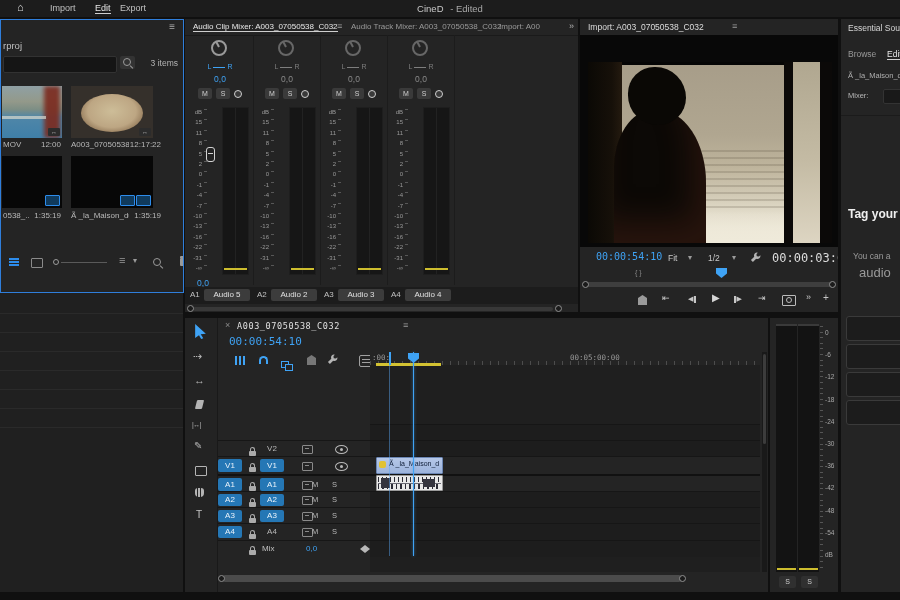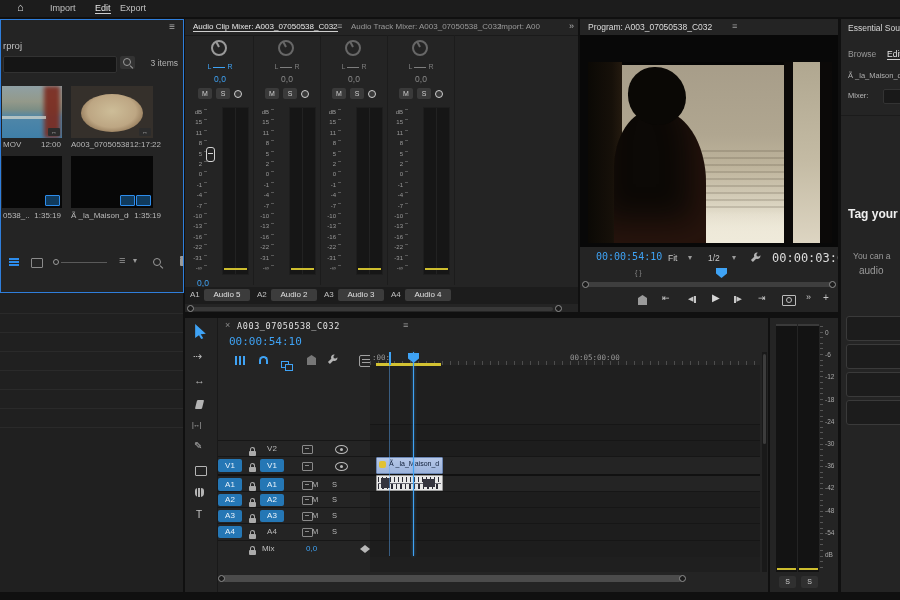--- a/index.html
+++ b/index.html
@@ -64,20 +64,24 @@
 </head>
 <body>
 
 <div id="stage">
 
   <div class="abs" style="left:0;top:0;width:900px;height:17px;background:#1c1c1c">
     <span class="abs" style="left:17px;top:1px;color:#d5d5d5;font-size:11px">⌂</span>
     <span class="abs nw" style="left:50px;top:3px;color:#c0c0c0">Import</span>
     <span class="abs nw tab-active" style="left:95px;top:3px">Edit</span>
     <span class="abs nw" style="left:120px;top:3px;color:#c0c0c0">Export</span>
+    <span class="abs nw" style="left:0;right:0;top:3px;text-align:center;color:#c9c9c9;font-size:9.5px">
+      <span>CineD</span>
+      <span style="margin-left:4px;color:#a8a8a8">- Edited</span>
+    </span>
   </div>
 
   <div class="panel" style="left:0;top:19px;width:182px;height:272px;border:1px solid #2f7edb">
     <span class="abs" style="right:8px;top:1px;color:#aaa;font-size:10px">≡</span>
     <span class="abs nw" style="left:2px;top:20px;color:#c0c0c0;font-size:9.5px">rproj</span>
     <input class="abs" style="left: 2px; top: 36px; width: 108px; height: 13px; background: rgb(21, 21, 21); border: 1px solid rgb(50, 50, 50); border-radius: 2px;" value="">
     <span class="abs" style="left:119px;top:36px;width:15px;height:13px;background:#333;border-radius:2px">
       <i class="i searchico abs" style="left:3px;top:2px"></i>
     </span>
     <span class="abs nw" style="right:5px;top:38px;color:#b5b5b5;font-size:8.5px">3 items</span>
@@ -289,21 +293,21 @@
       <span class="abs nw" style="left:206px;top:3px;font-size:8px;color:#c0c0c0">A4</span>
       <span class="abs" style="left:220px;top:2px;width:46px;height:12px;background:#3c3c3c;border-radius:2px;font-size:8px;line-height:12px;text-align:center;color:#e0e0e0">Audio 4</span>
     </div>
 
     <span class="abs" style="left:8px;top:288px;width:360px;height:4px;background:#383838;border-radius:2px"></span>
     <i class="i ring abs" style="left:2px;top:286px"></i>
     <i class="i ring abs" style="left:370px;top:286px"></i>
   </div>
 
   <div class="panel" style="left:580px;top:19px;width:258px;height:293px">
-    <span class="abs nw" style="left:8px;top:3px;font-size:8.5px;color:#dcdcdc">Program: A003_07050538_C032</span>
+    <span class="abs nw" style="left:8px;top:3px;font-size:8.5px;color:#dcdcdc">Import: A003_07050538_C032</span>
     <span class="abs" style="left:152px;top:2px;color:#9a9a9a;font-size:9px">≡</span>
 
     <div class="abs" style="left:0;top:16px;width:258px;height:212px;background:#080808">
       <div class="abs" style="left:8px;top:27px;width:244px;height:181px;background:linear-gradient(180deg,#a79d89 0%,#b0a690 40%,#beb49c 58%,#cfc7b2 72%,#e3ddcb 84%,#efe9da 100%);overflow:hidden">
         <i class="abs" style="left:0;top:0;width:100%;height:3px;background:#050505"></i>
         <i class="abs" style="left:0;top:0;width:34px;height:100%;background:linear-gradient(90deg,#0b0905 0%,#161009 70%,#241a0f 100%)"></i>
         <i class="abs" style="left:34px;top:88px;width:162px;height:62px;background:repeating-linear-gradient(180deg,rgba(70,60,45,.18) 0 2px,transparent 2px 7px)"></i>
         <i class="abs" style="left:34px;bottom:0;width:162px;height:32px;background:linear-gradient(0deg,#efeada 0%,rgba(239,234,218,.75) 45%,rgba(239,234,218,0) 100%)"></i>
         <i class="abs" style="left:26px;top:48px;width:92px;height:140px;background:#0c0906;border-radius:42% 52% 0 0;box-shadow:inset -14px -30px 30px rgba(90,40,25,.35)"></i>
         <i class="abs" style="left:40px;top:5px;width:58px;height:58px;background:#0a0805;border-radius:46% 54% 48% 52%"></i>
@@ -352,21 +356,21 @@
   <div class="panel" style="left:841px;top:19px;width:59px;height:573px">
     <span class="abs nw" style="left:7px;top:4px;font-size:8.5px;color:#d6d6d6">Essential Sound</span>
     <span class="abs nw" style="left:7px;top:30px;font-size:8.5px;color:#9a9a9a">Browse</span>
     <span class="abs nw tab-active" style="left:46px;top:30px;font-size:8.5px">Edit</span>
     <span class="abs nw" style="left:7px;top:52px;font-size:7.5px;color:#b0b0b0">Ã _la_Maison_d</span>
     <span class="abs nw" style="left:7px;top:72px;font-size:7.5px;color:#b8b8b8">Mixer:</span>
     <span class="abs" style="left:42px;top:70px;width:30px;height:13px;background:#191919;border:1px solid #333;border-radius:2px"></span>
     <i class="abs" style="left:0;top:96px;width:100%;height:1px;background:#1b1b1b"></i>
     <span class="abs nw" style="left:7px;top:188px;font-size:12px;font-weight:bold;color:#efefef">Tag your</span>
     <span class="abs nw" style="left:12px;top:232px;font-size:8.5px;color:#9a9a9a">You can a</span>
-    <span class="abs nw" style="left:18px;top:246px;font-size:10px;color:#9a9a9a">audio</span>
+    <span class="abs nw" style="left:18px;top:246px;font-size:13px;color:#9a9a9a">audio</span>
     <span class="es-btn" style="top:297px"></span>
     <span class="es-btn" style="top:325px"></span>
     <span class="es-btn" style="top:353px"></span>
     <span class="es-btn" style="top:381px"></span>
   </div>
 
   <div class="panel" style="left:185px;top:318px;width:583px;height:274px">
 
     
     <div class="abs" style="left:0;top:0;width:32px;height:274px;background:#232323;border-right:1px solid #191919">

